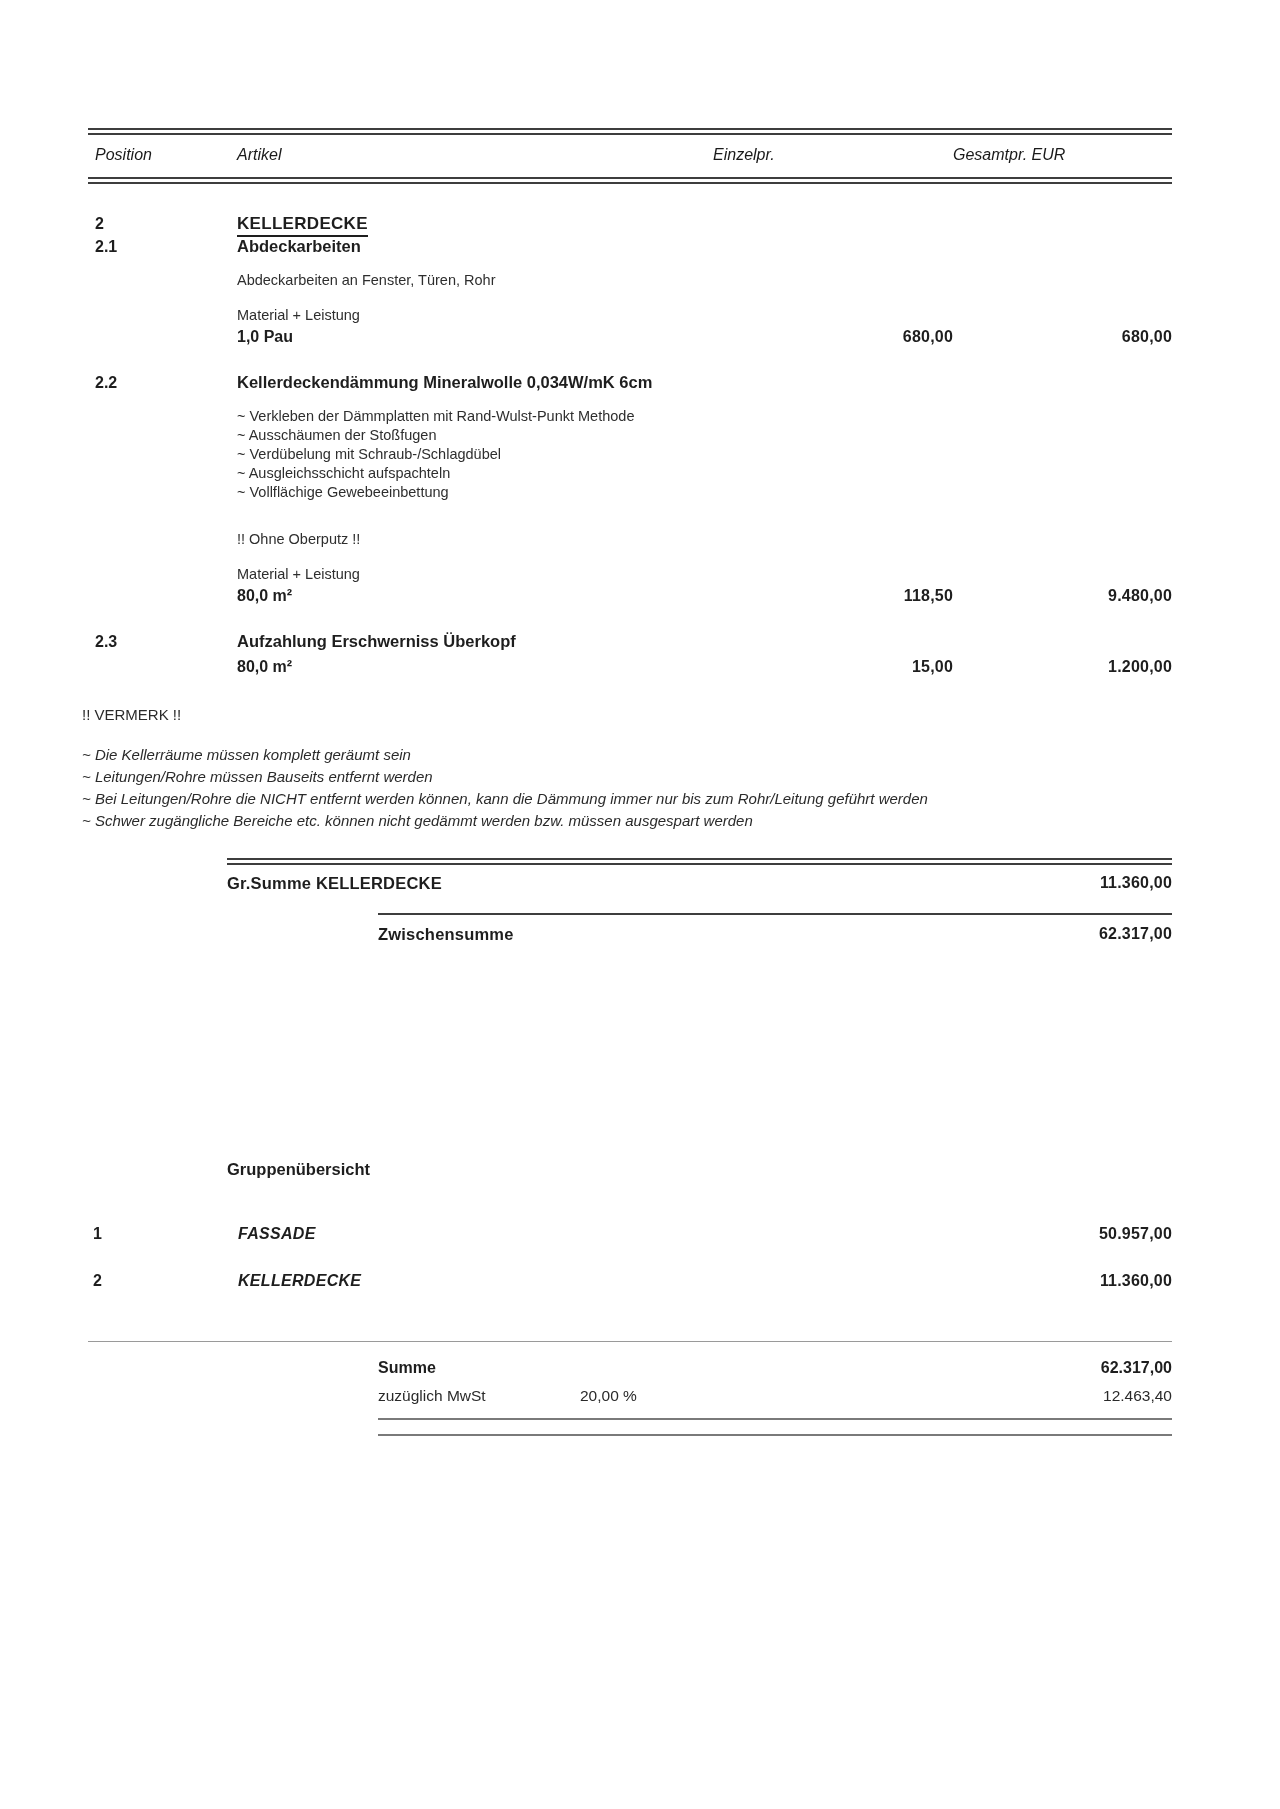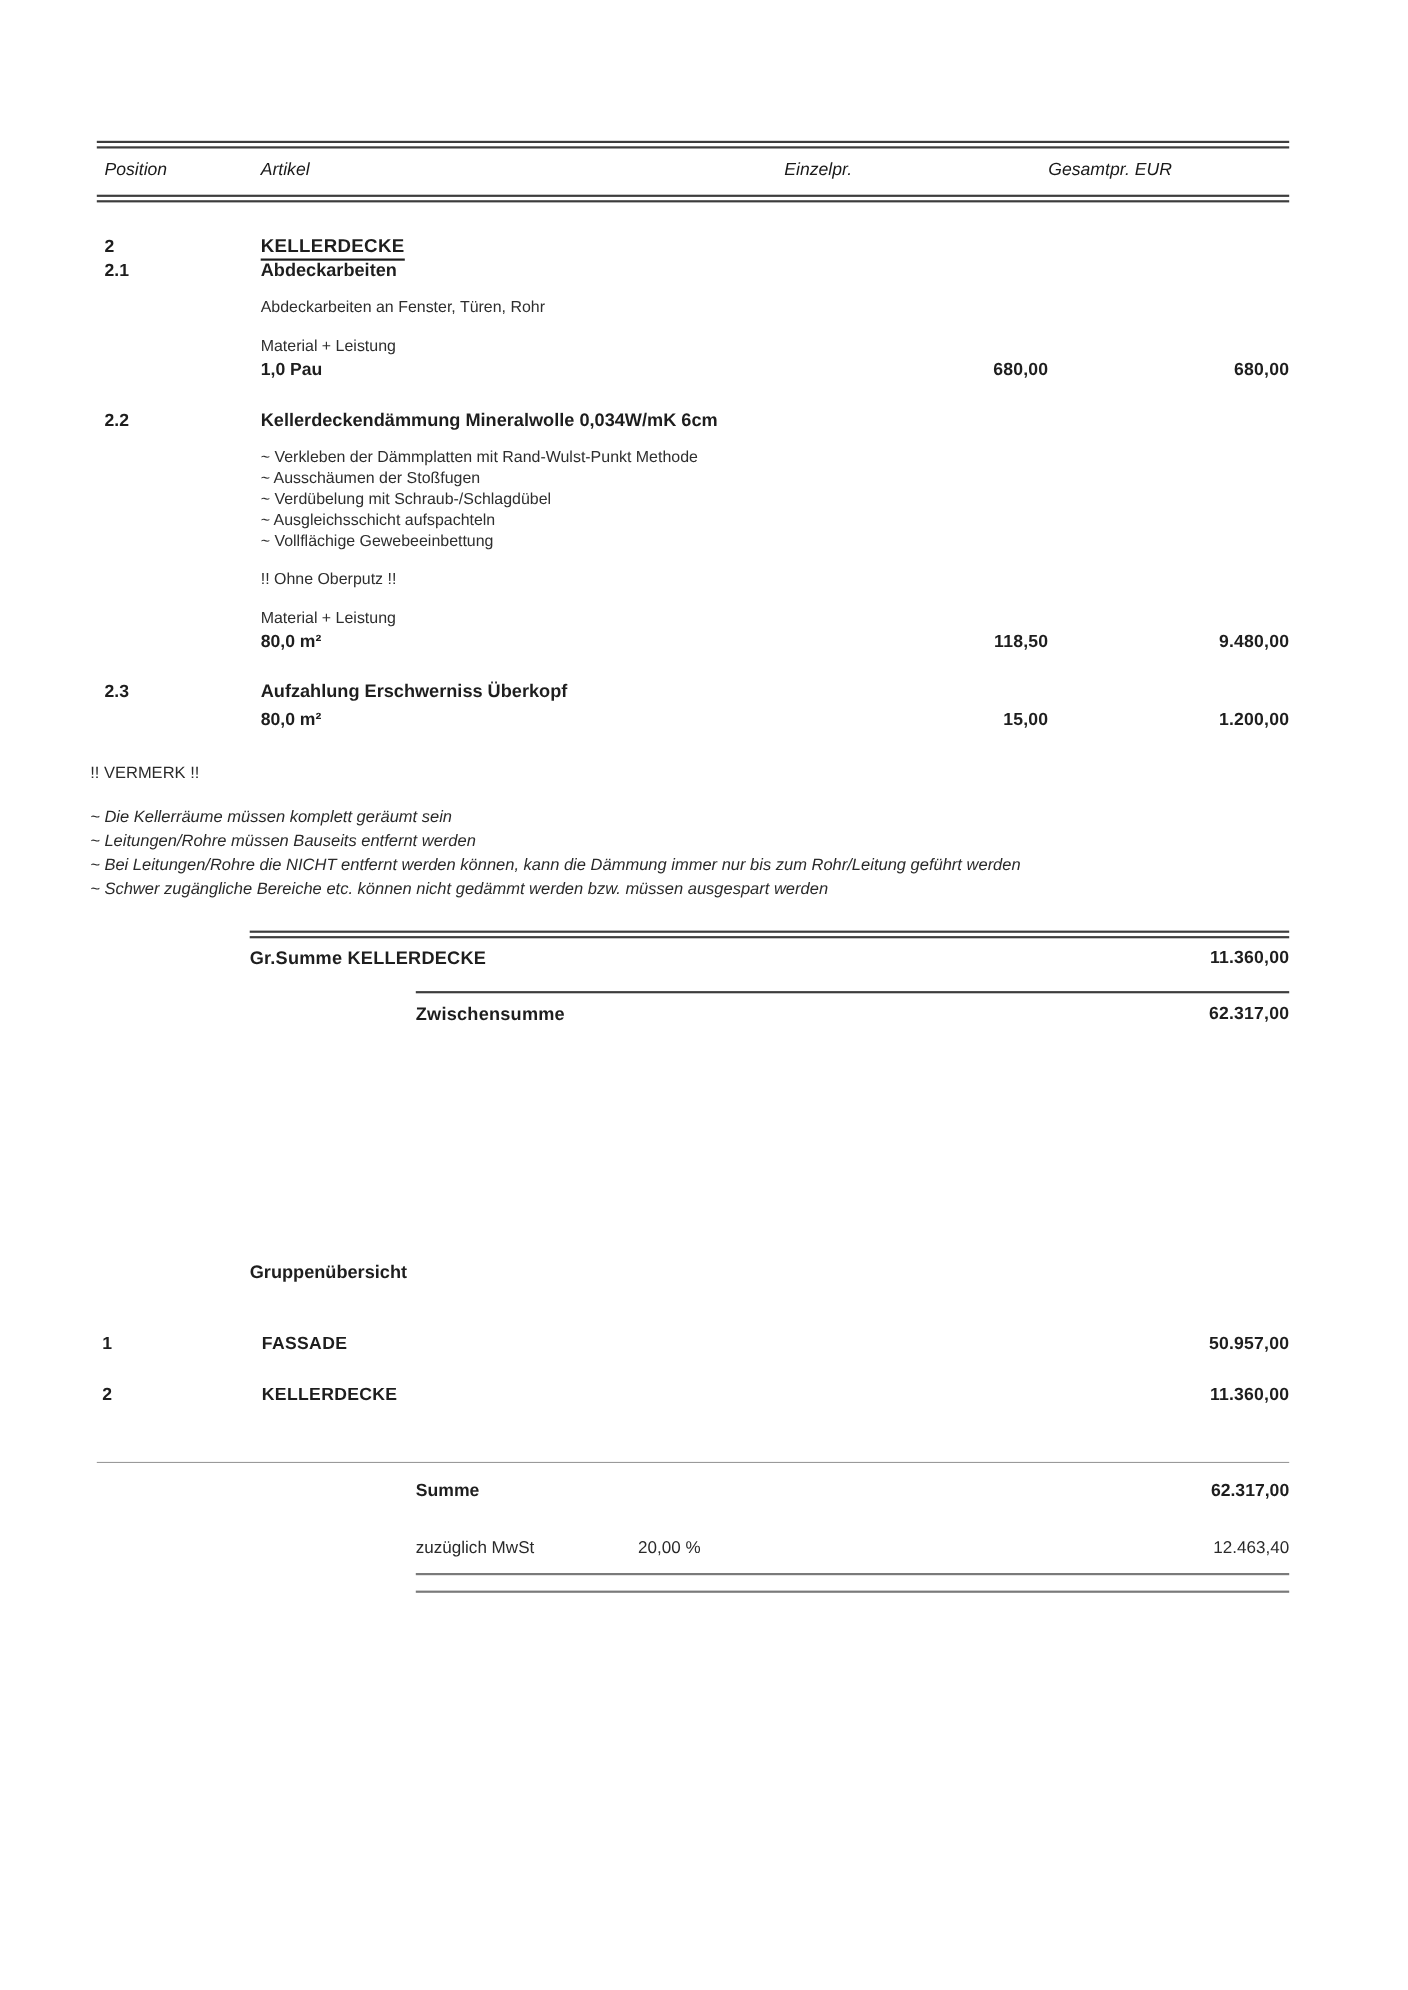--- a/index.html
+++ b/index.html
@@ -69,29 +69,29 @@
   .grsum-row { display: flex; justify-content: space-between; padding: 9px 0 6px 0; }
   .grsum-label { font-size: 16.5px; font-weight: bold; letter-spacing: 0.2px; }
 
   .zwsum-block { margin-left: 290px; }
   .zwsum-row { display: flex; justify-content: space-between; padding: 10px 0 6px 0; }
   .zwsum-label { font-size: 16.5px; font-weight: bold; letter-spacing: 0.2px; }
 
   .overview-title { margin-left: 139px; font-size: 16.5px; font-weight: bold; }
   .ov-row { display: grid; grid-template-columns: 150px 1fr 219px; align-items: baseline; }
   .ov-pos { font-size: 16px; font-weight: bold; padding-left: 5px; }
-  .ov-name { font-size: 16px; font-weight: bold; letter-spacing: 0.3px; }
+  .ov-name { font-size: 16px; font-weight: bold; letter-spacing: 0.3px; font-style: italic; }
 
   .summary-block { margin-left: 290px; }
   .sum-row { display: grid; grid-template-columns: 202px 1fr auto; align-items: baseline; }
   .sum-label-bold { font-size: 16px; font-weight: bold; }
   .sum-label { font-size: 15.5px; color: #2a2a2a; }
   .sum-rate { font-size: 15.5px; color: #2a2a2a; }
   .sum-val { text-align: right; font-size: 16px; font-weight: bold; }
-  .sum-val-reg { text-align: right; font-size: 15.5px; color: #2a2a2a; font-weight: normal; margin-top: 24px; }
+  .sum-val-reg { text-align: right; font-size: 15.5px; color: #2a2a2a; font-weight: normal; }
 </style>
 </head>
 <body>
 
 <div class="page">
   <div class="content">
 
     <div class="rule-double"></div>
     <div class="grid table-header">
       <div class="cell cell-pos">Position</div>
@@ -125,21 +125,21 @@
       <div class="pos-no">2.2</div>
       <div class="item-title">Kellerdeckendämmung Mineralwolle 0,034W/mK 6cm</div>
     </div>
     <div class="desc" style="margin-top:15px;">
       <div>~ Verkleben der Dämmplatten mit Rand-Wulst-Punkt Methode</div>
       <div>~ Ausschäumen der Stoßfugen</div>
       <div>~ Verdübelung mit Schraub-/Schlagdübel</div>
       <div>~ Ausgleichsschicht aufspachteln</div>
       <div>~ Vollflächige Gewebeeinbettung</div>
     </div>
-    <div class="note-line" style="margin-top:17px;">!! Ohne Oberputz !!</div>
+    <div class="note-line" style="margin-top:29px;">!! Ohne Oberputz !!</div>
     <div class="qty-label" style="margin-top:19px;">Material + Leistung</div>
     <div class="grid" style="margin-top:5px;">
       <div></div>
       <div class="qty">80,0 m²</div>
       <div class="num">118,50</div>
       <div class="num">9.480,00</div>
     </div>
 
     <div class="grid" style="margin-top:27px;">
       <div class="pos-no">2.3</div>

